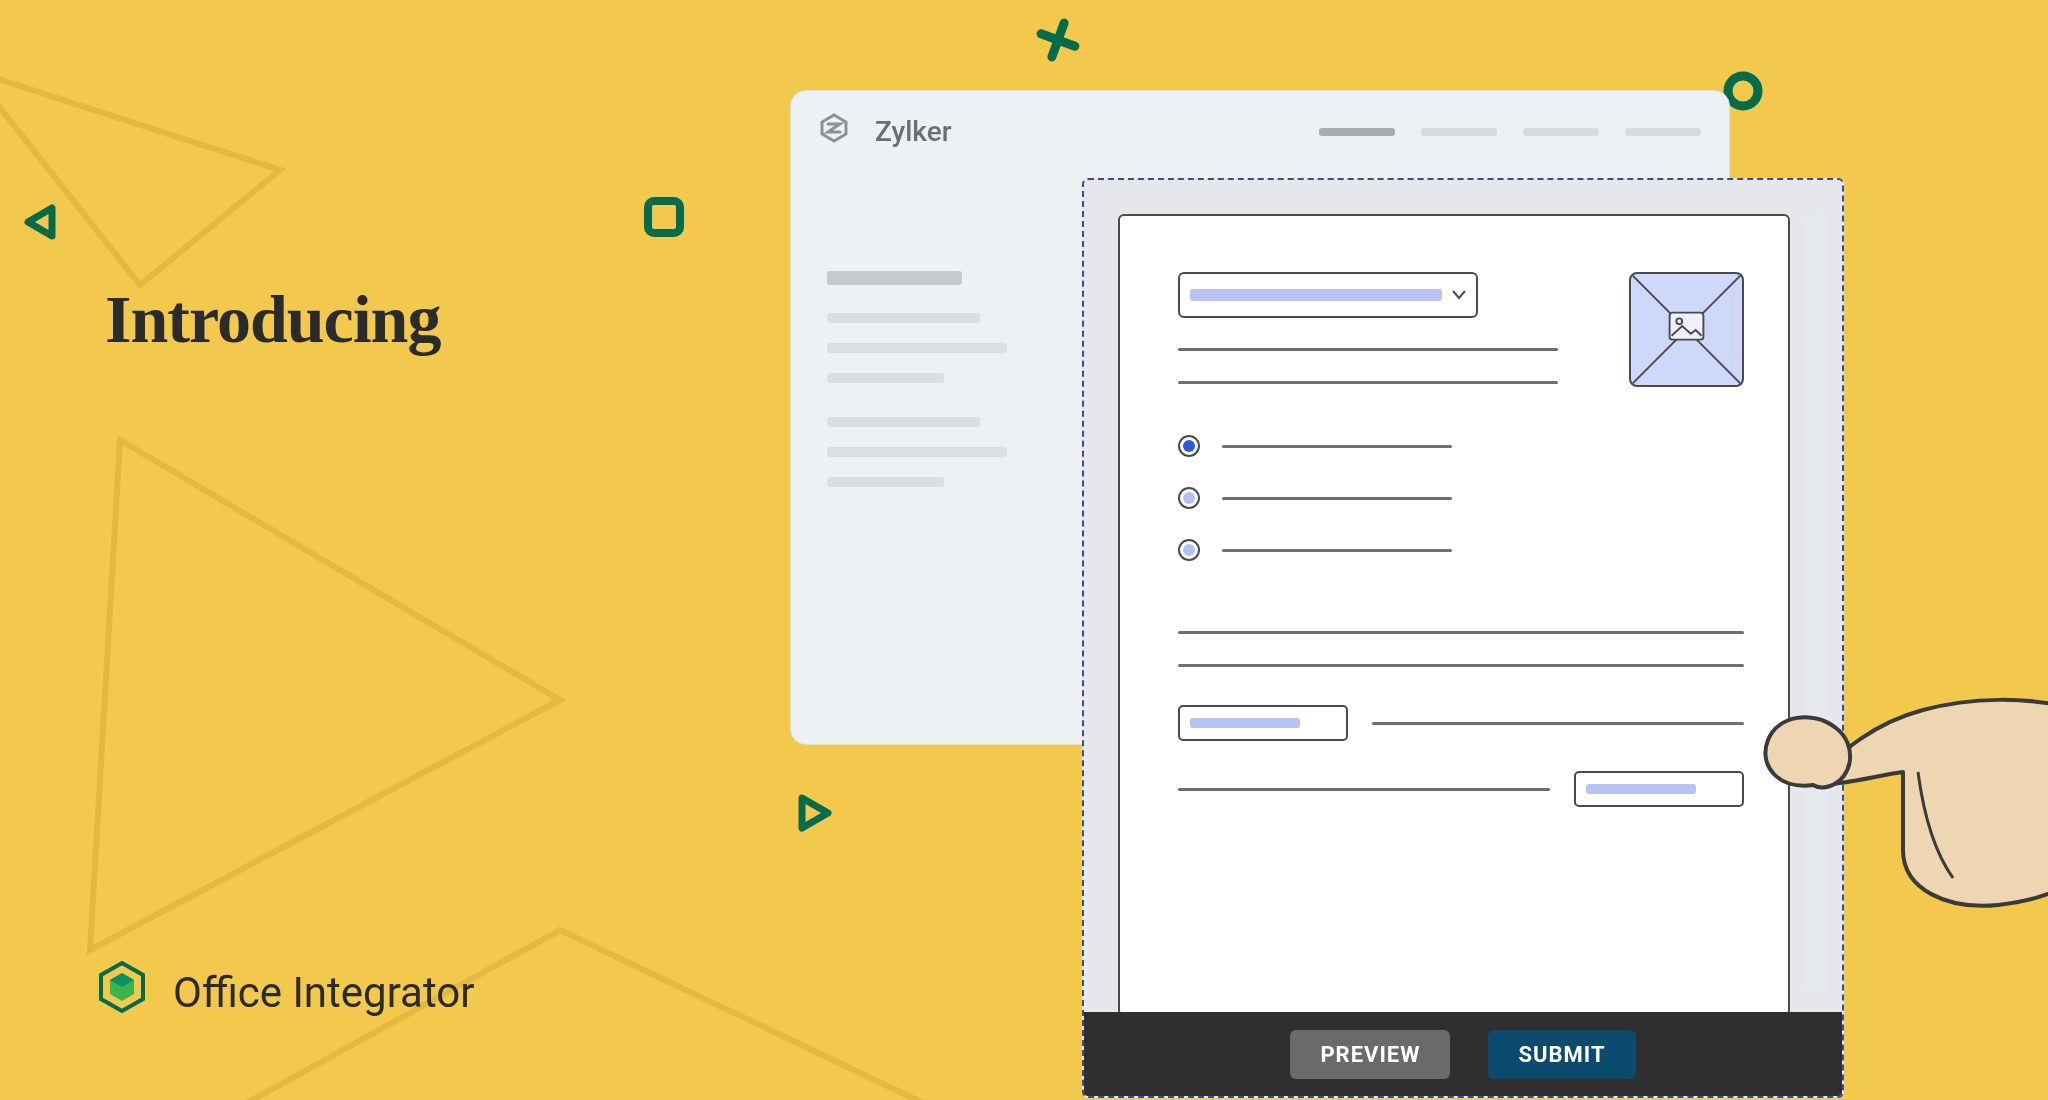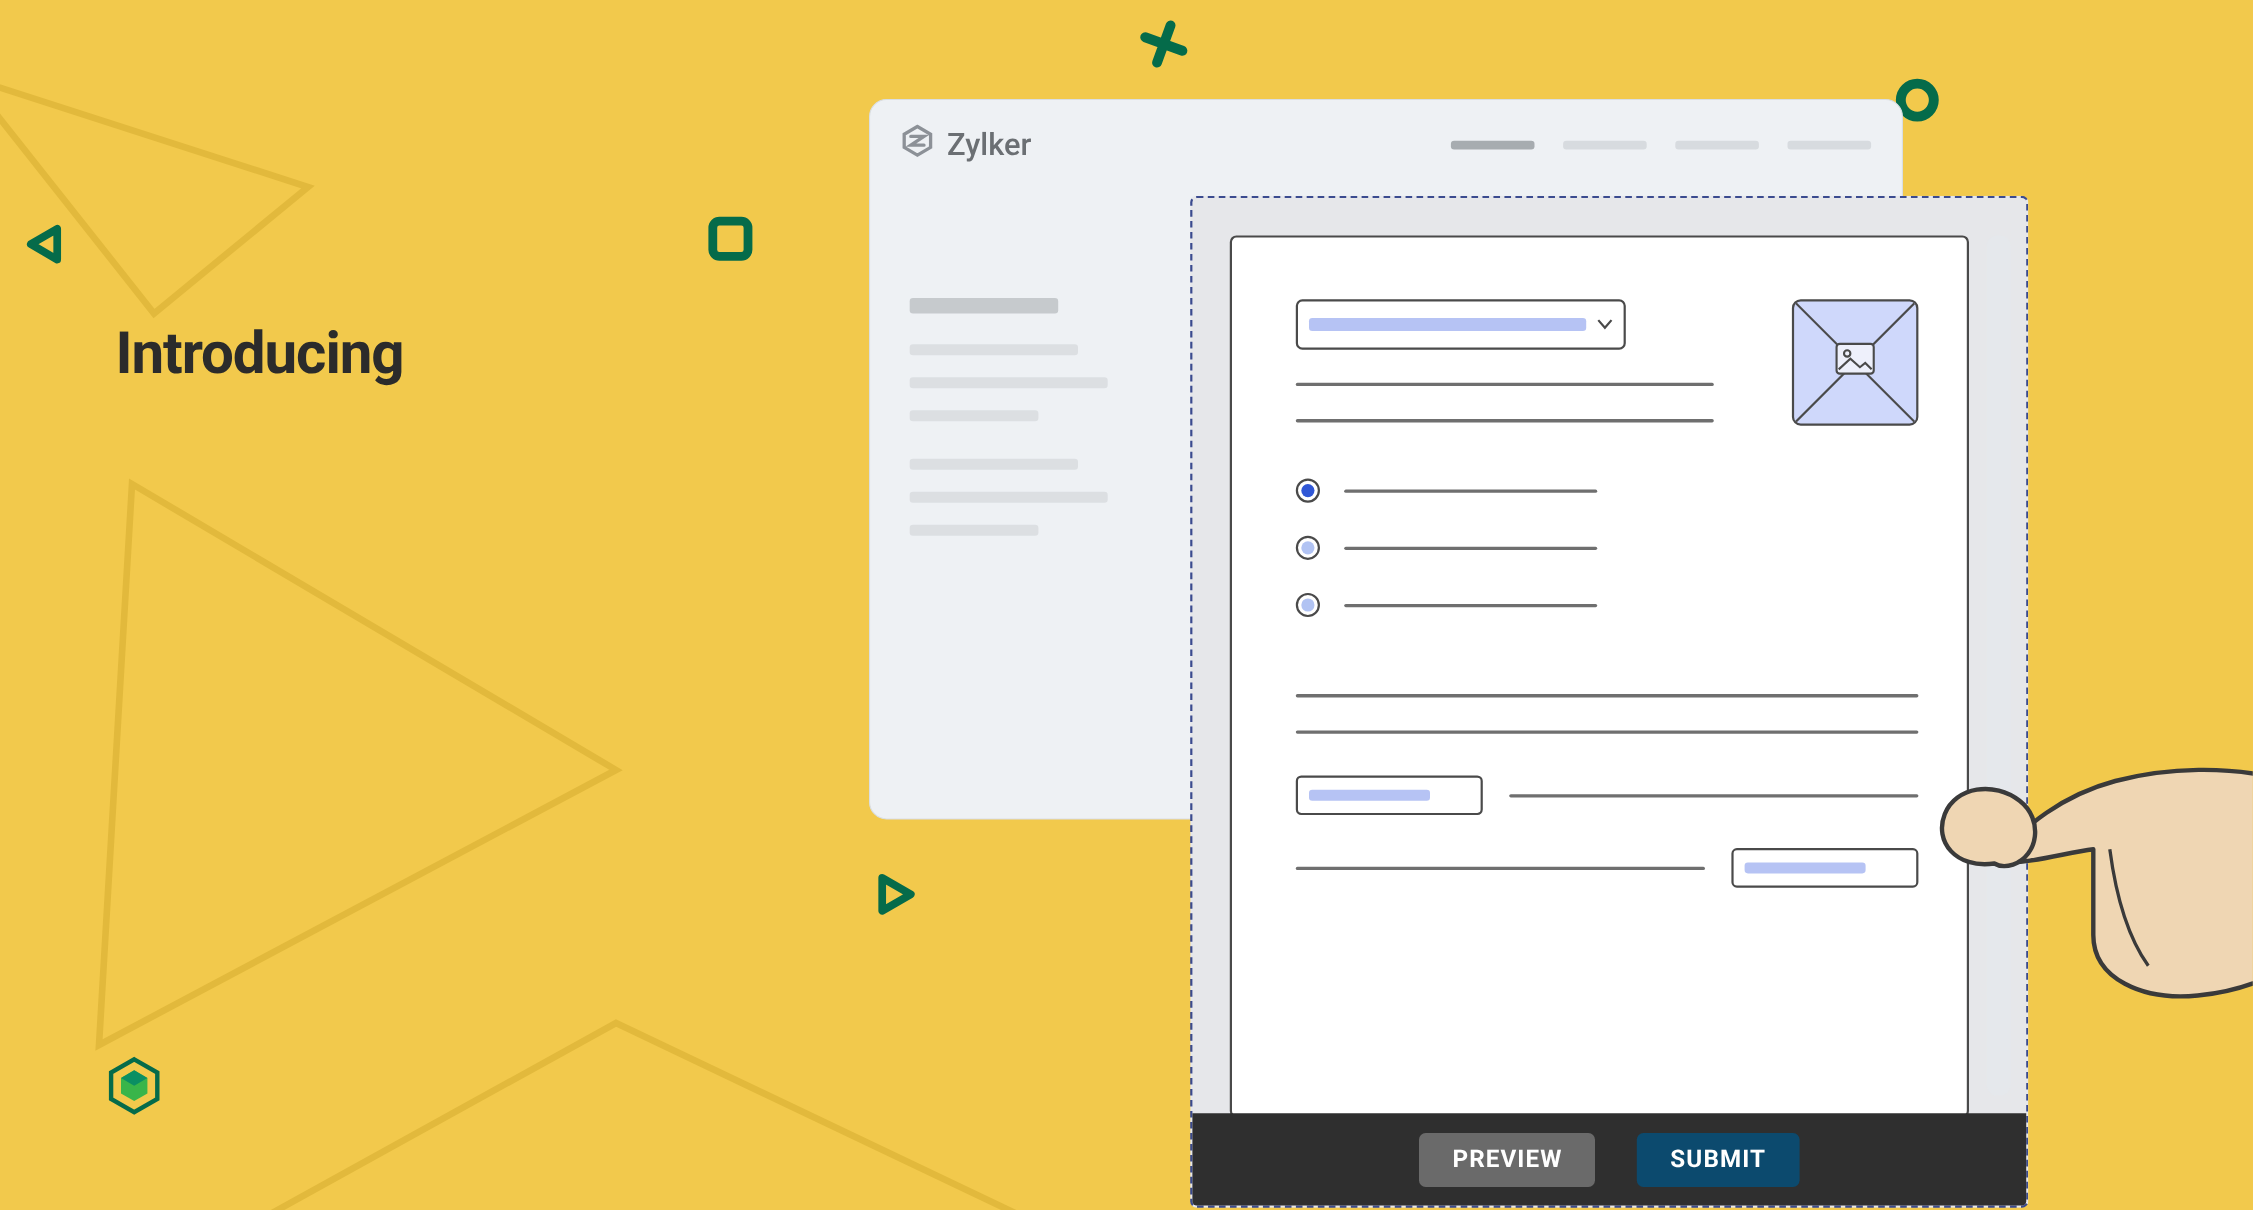--- a/index.html
+++ b/index.html
@@ -6,46 +6,47 @@
   html, body { width: 2048px; height: 1100px; overflow: hidden; font-family: -apple-system, BlinkMacSystemFont, "Segoe UI", Roboto, Helvetica, Arial, sans-serif; }
   body { background: #f2c94c; position: relative; }
 
   
   .deco { position: absolute; }
   .deco svg { display: block; }
 
   
   .headline {
     position: absolute;
-    left: 105px; top: 291px;
+    left: 105px; top: 280px;
     color: #2b2b2b;
-    font-size: 53px;
+    font-size: 68px;
     line-height: 1.15;
     font-weight: 700;
     letter-spacing: -1px;
+    font-family: Liberation Serif, serif;
   }
 
   .brand-footer {
     position: absolute;
     left: 95px; top: 960px;
     display: flex; align-items: center; gap: 24px;
     color: #2b2b2b;
     font-size: 42px;
   }
 
   
   .stage { position: absolute; left: 730px; top: 60px; width: 1260px; height: 1000px; }
 
   
   .backwin {
     position: absolute; left: 60px; top: 30px; width: 940px; height: 655px;
     background: #eef1f4; border-radius: 16px; border: 1px solid #d9dee3;
   }
   .backwin .topbar { display: flex; align-items: center; justify-content: space-between; padding: 22px 28px 12px 28px; }
-  .backwin .brand { display: flex; align-items: center; gap: 12px; color: #6b6f73; font-size: 28px; font-weight: 500; }
+  .backwin .brand { display: flex; align-items: center; gap: 26px; color: #6b6f73; font-size: 28px; font-weight: 500; }
   .backwin .tabs { display: flex; gap: 26px; }
   .tabbar { width: 76px; height: 8px; border-radius: 3px; background: #d7dbdf; }
   .tabbar.active { background: #a7acb0; }
 
   .sidetext {
     position: absolute; left: 36px; top: 180px; width: 180px;
   }
   .stline { height: 10px; background: #dcdfe2; border-radius: 3px; margin-bottom: 20px; }
   .stline.short { width: 65%; }
   .stline.med { width: 85%; }
@@ -167,20 +168,21 @@
 <div class="brand-footer">
   <span>
     <svg width="54" height="54" viewBox="0 0 54 54">
       <g transform="translate(27 27)">
         <polygon points="0,-24 21,-12 21,12 0,24 -21,12 -21,-12" fill="none" stroke="#056b4a" stroke-width="4"></polygon>
         <polygon points="0,-14 12,-7 12,7 0,14 -12,7 -12,-7" fill="#39b54a"></polygon>
         <polygon points="0,-14 12,-7 0,0 -12,-7" fill="#0b8f63"></polygon>
       </g>
     </svg>
   </span>
+  <span>Office Integrator</span>
 </div>
 
 <div class="stage">
 
   <div class="backwin">
     <div class="topbar">
       <div class="brand">
         <span>
           <svg width="30" height="30" viewBox="0 0 30 30">
             <polygon points="15,2 27,9 27,21 15,28 3,21 3,9" fill="none" stroke="#8c9197" stroke-width="3"></polygon>

